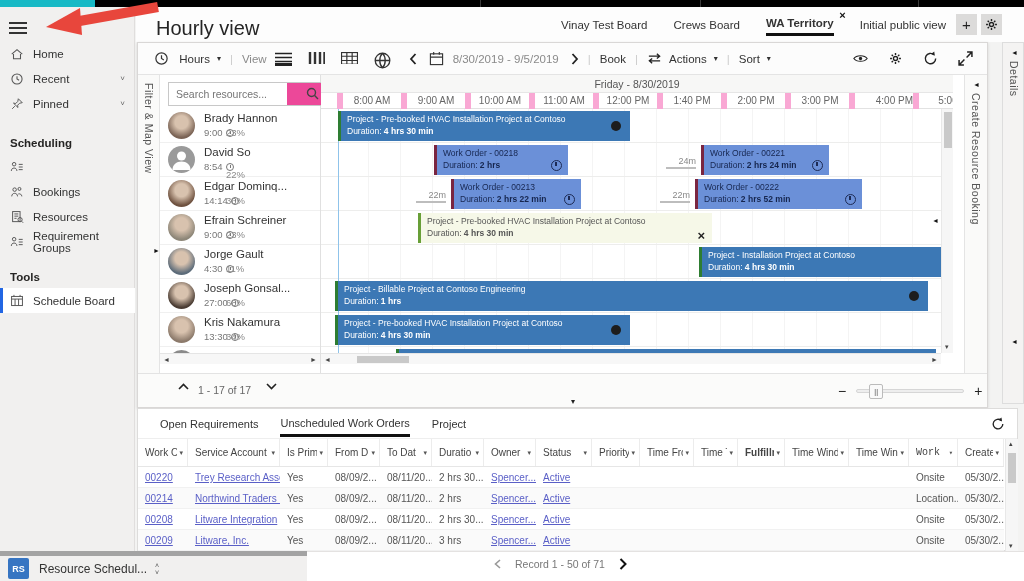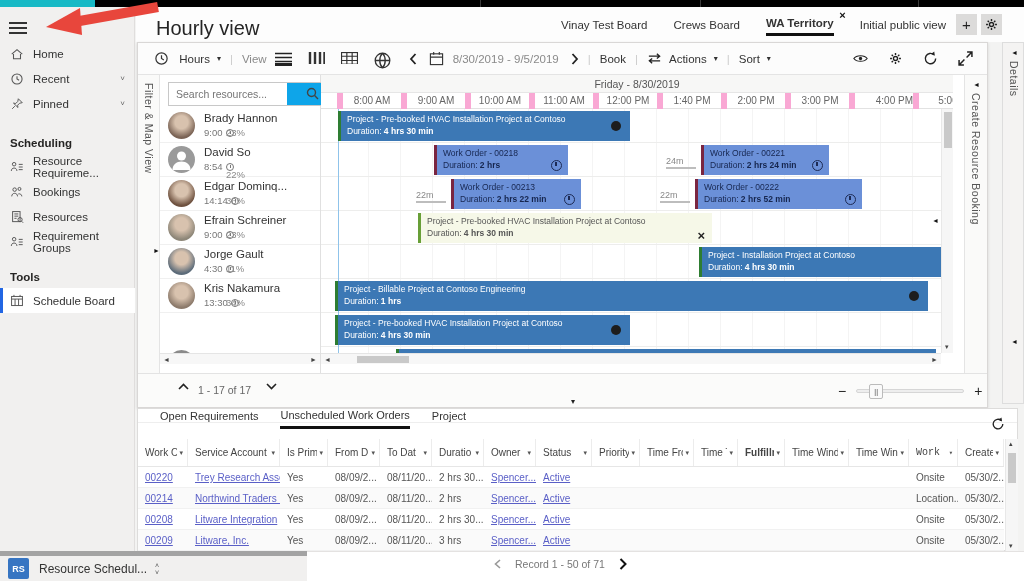--- a/index.html
+++ b/index.html
@@ -51,21 +51,21 @@
 .tbright{margin-left:auto;display:flex;align-items:center;gap:20px;margin-right:14px}
 .tbright .tbic{cursor:pointer}
 
 
 .vstrip{position:absolute;background:#fafaf9;font-size:10.5px;color:#555}
 .vtext{writing-mode:vertical-rl;letter-spacing:.5px;padding-top:8px;margin-left:5px}
 .tri{position:absolute;font-size:7px;color:#111}
 
 
 .rpanel{position:absolute;left:22px;top:32px;width:161px;height:330px;background:#fff;border-right:1px solid #e0e0e0}
-.searchwrap{position:absolute;left:8px;top:7px;width:157px;height:24px;border:1px solid #c8c8c8;background:#0ea5e9}
+.searchwrap{position:absolute;left:8px;top:7px;width:157px;height:24px;border:1px solid #c8c8c8;background:#ec4899}
 .searchwrap input{width:118px;height:22px;border:0;outline:0;padding-left:7px;font-size:10.5px;color:#333;font-family:inherit}
 .searchwrap .mag{position:absolute;right:5px;top:4px}
 .rlist{position:absolute;left:0;top:34px;width:160px;height:244px;overflow:hidden}
 .rrow{position:relative;height:34px;border-bottom:1px solid #f0f0f0;cursor:pointer}
 .avatar{position:absolute;left:8px;top:3px;width:27px;height:27px;border-radius:50%;overflow:hidden}
 .rname{position:absolute;left:44px;top:3px;font-size:11.5px;color:#333;white-space:nowrap}
 .rmeta{position:absolute;left:44px;top:18px;font-size:9.5px;color:#777;display:flex;align-items:center}
 .clockring{display:inline-block;width:8px;height:8px;border:1px solid #777;border-radius:50%;margin-left:3px;position:relative}
 .clockring:after{content:"";position:absolute;left:3px;top:1px;width:1px;height:3px;background:#777}
 .rpct{position:absolute;left:66px;font-size:9.5px;color:#888}
@@ -89,36 +89,36 @@
 .bk{position:absolute;height:30px;font-size:8.5px;line-height:1.4;padding:3px 8px 0 6px;overflow:hidden;white-space:nowrap;cursor:pointer}
 .bk.project{background:#3c78b5;border-left:3px solid #2e7d32;color:#fff}
 .bk.workorder{background:#6b90d8;border-left:3px solid #7a2540;color:#16264f}
 .bk.tentative{background:#f6f8e8;border-left:3px solid #689f38;color:#555}
 .bk.sliver{background:#3c78b5;border-left:3px solid #2e7d32;height:5px;padding:0}
 .bkd b{font-weight:bold}
 .dot{position:absolute;right:9px;top:10px;width:10px;height:10px;border-radius:50%;background:#1d1d1d}
 .clk{position:absolute;right:6px;bottom:4px;width:11px;height:11px;border:1.4px solid #1d2b55;border-radius:50%}
 .clk:after{content:"";position:absolute;left:3.4px;top:1.4px;width:1.4px;height:3.6px;background:#1d2b55}
 .bkx{position:absolute;right:7px;bottom:1px;font-size:13px;font-weight:bold;color:#222;line-height:13px}
-.travel{position:absolute;width:30px;font-size:9px;color:#888;border-bottom:2px solid #bdbdbd;padding-bottom:1px;text-align:left}
+.travel{position:absolute;width:30px;font-size:9px;color:#888;border-bottom:2px solid #bdbdbd;padding-bottom:1px;text-align:right}
 .vscroll{position:absolute;left:620px;top:34px;width:12px;height:244px;background:#f6f6f6;border-left:1px solid #e8e8e8}
 .vscroll .vt{position:absolute;left:2px;top:3px;width:8px;height:36px;background:#c9c9c9}
 .vscroll .va{position:absolute;left:3px;font-size:7px;color:#444}
 
 
 .pagbar{position:absolute;left:0;top:330px;width:849px;height:34px;background:#fbfbfa;border-top:1px solid #e3e3e3}
 .pglbl{position:absolute;left:60px;top:10px;font-size:10.5px;color:#666}
 .pgchev{position:absolute;top:9px;font-size:9px;color:#333;cursor:pointer}
 .zoomctl{position:absolute;top:9px;display:flex;align-items:center;font-size:14px;color:#222}
 .ztrack{position:relative;width:108px;height:4px;background:#eee;border:1px solid #d6d6d6;border-radius:2px;margin:0 10px}
 .zhandle{position:absolute;left:12px;top:-6px;width:14px;height:15px;background:#fafafa;border:1px solid #bbb;border-radius:2px;font-size:7px;color:#444;text-align:center;line-height:14px}
 
 
 .bpanel{position:absolute;left:137px;top:408px;width:881px;height:143px;background:#fff;border:1px solid #dddcdb}
-.bptabs{position:absolute;left:0;top:0;width:100%;height:14px;display:flex;align-items:center;border-bottom:1px solid #eee}
+.bptabs{position:absolute;left:0;top:0;width:100%;height:30px;display:flex;align-items:center;border-bottom:1px solid #eee}
 .bptab{margin-left:22px;font-size:11px;color:#333;padding:6px 0 5px;cursor:pointer;white-space:nowrap}
 .bptab.active{border-bottom:3px solid #111}
 .bpref{position:absolute;right:12px;top:8px;cursor:pointer}
 .thead{position:absolute;left:0;top:30px;width:866px;height:28px;display:flex;border-bottom:1px solid #e6e6e6;background:#fff}
 .th{position:relative;display:flex;align-items:center;border-right:1px solid #ececec;font-size:10px;color:#444;padding-left:7px;cursor:pointer}
 .thl{overflow:hidden;white-space:nowrap;flex:1}
 .tha{font-size:7px;color:#555;margin:0 4px 0 2px}
 .trows{position:absolute;left:0;top:58px;width:866px;height:85px;overflow:hidden}
 .tr{display:flex;height:21px;border-bottom:1px solid #f1f1f1}
 .tr.alt{background:#fafafa}
@@ -185,21 +185,20 @@
         <div class="shead" style="margin-top: 16px;">Scheduling</div>
         <div class="sitem">
           <span class="ic">
             <svg viewBox="0 0 16 16">
               <g fill="none" stroke="#555" stroke-width="1.1">
                 <circle cx="4.7" cy="4.8" r="2"></circle>
                 <path d="M1.5 12.5c0-2.2 1.5-3.3 3.2-3.3s3.2 1.1 3.2 3.3M10 5h4.5M10 8h4.5M10 11h4.5"></path>
               </g>
             </svg>
           </span>
-          <span>Resource Requireme...</span>
         </div>
         <div class="sitem">
           <span class="ic">
             <svg viewBox="0 0 16 16">
               <g fill="none" stroke="#555" stroke-width="1.1">
                 <circle cx="5.3" cy="5.3" r="2"></circle>
                 <circle cx="10.8" cy="4.5" r="1.7"></circle>
                 <path d="M2 13c0-2.3 1.5-3.5 3.3-3.5S8.6 10.7 8.6 13M9.5 10.2c1.9-.6 4 .6 4 2.8"></path>
               </g>
             </svg>
@@ -421,20 +420,29 @@
             <span class="rpct" style="top: 18px;">23%</span>
           </div>
           <div class="rrow">
             <div class="avatar" style="background: radial-gradient(circle at 50% 38%, rgb(216, 194, 174) 0px, rgb(216, 194, 174) 30%, rgb(92, 107, 121) 70%);"></div>
             <div class="rname">Jorge Gault</div>
             <div class="rmeta">
               <span>4:30</span>
               <span class="clockring"></span>
             </div>
             <span class="rpct" style="top: 18px;">11%</span>
+          </div>
+          <div class="rrow">
+            <div class="avatar" style="background: radial-gradient(circle at 50% 38%, rgb(216, 194, 174) 0px, rgb(216, 194, 174) 30%, rgb(74, 60, 51) 70%);"></div>
+            <div class="rname">Joseph Gonsal...</div>
+            <div class="rmeta">
+              <span>27:00</span>
+              <span class="clockring"></span>
+            </div>
+            <span class="rpct" style="top: 18px;">68%</span>
           </div>
           <div class="rrow">
             <div class="avatar" style="background: radial-gradient(circle at 50% 38%, rgb(216, 194, 174) 0px, rgb(216, 194, 174) 30%, rgb(140, 122, 107) 70%);"></div>
             <div class="rname">Kris Nakamura</div>
             <div class="rmeta">
               <span>13:30</span>
               <span class="clockring"></span>
             </div>
             <span class="rpct" style="top: 18px;">34%</span>
           </div>

